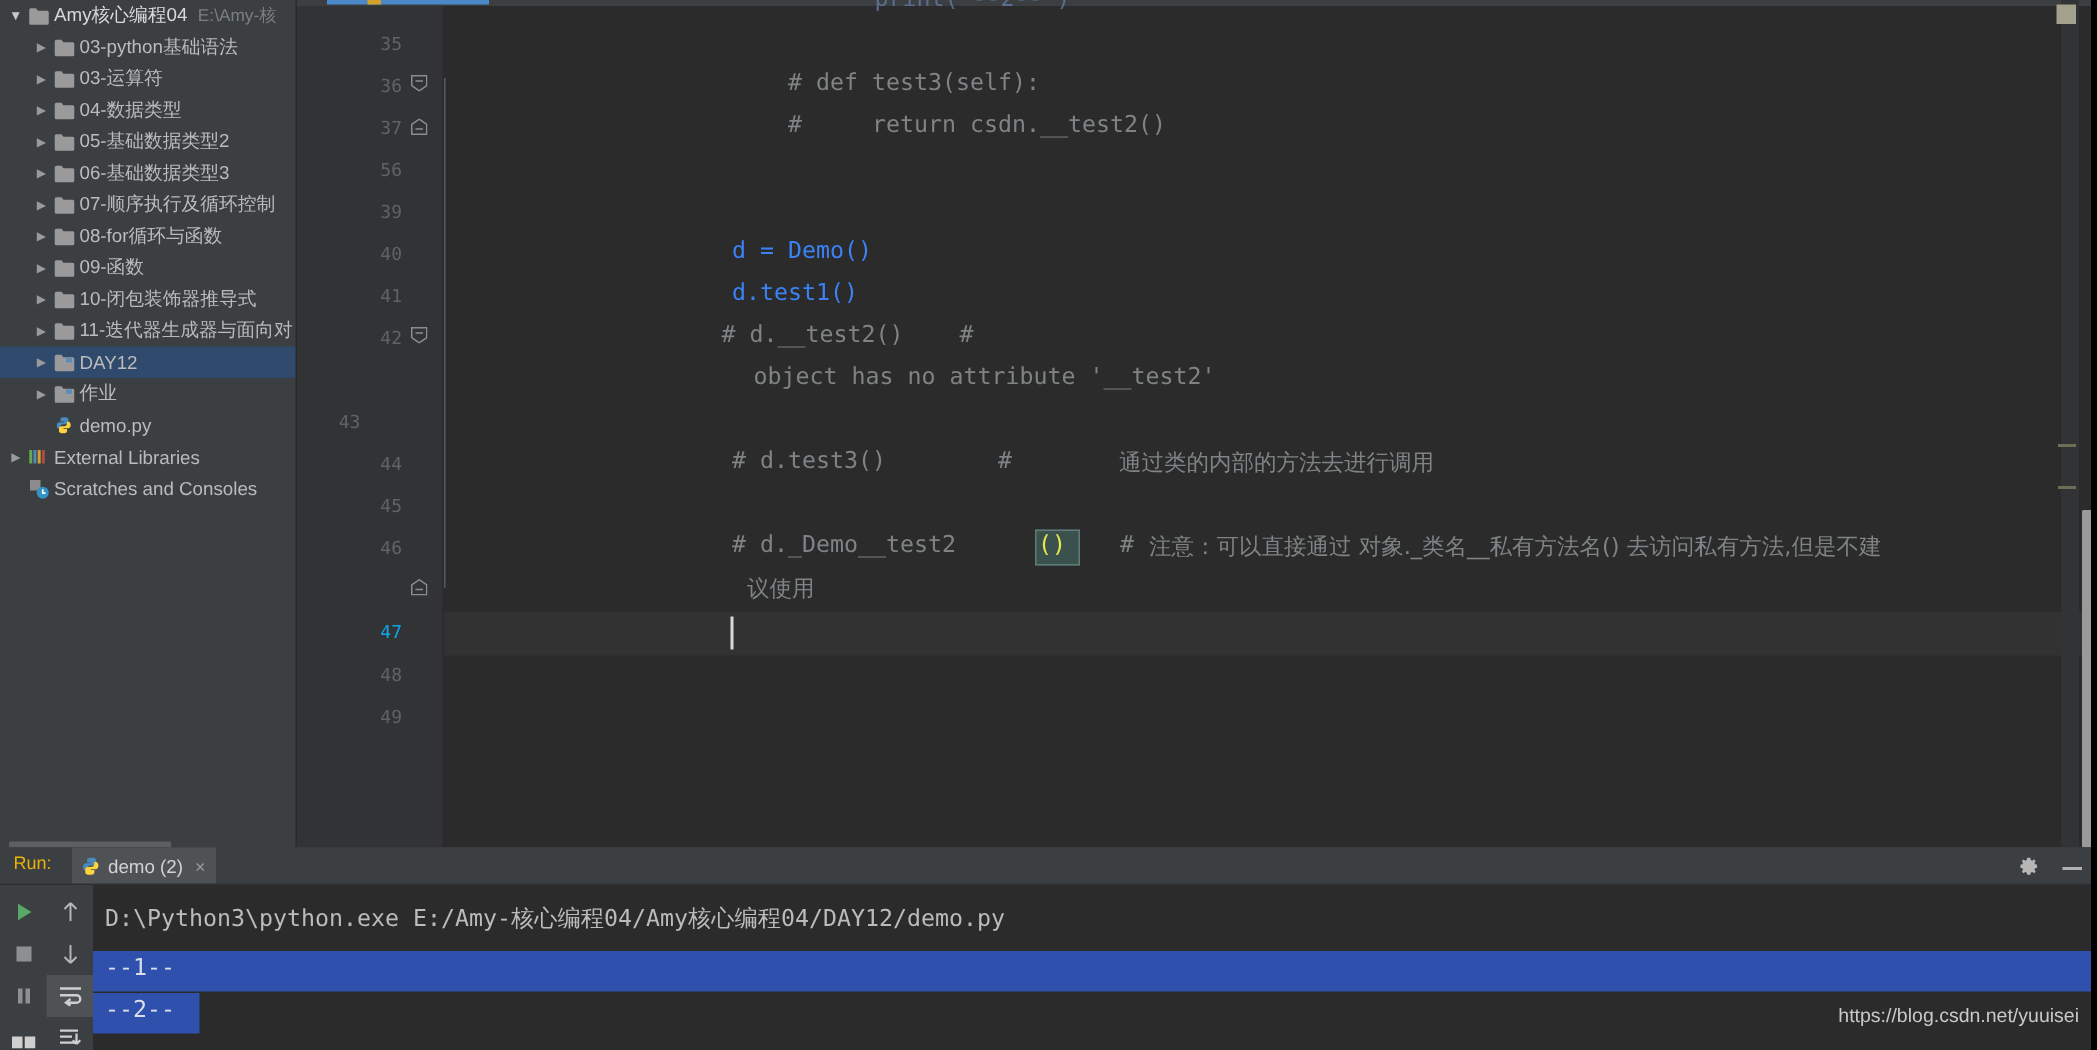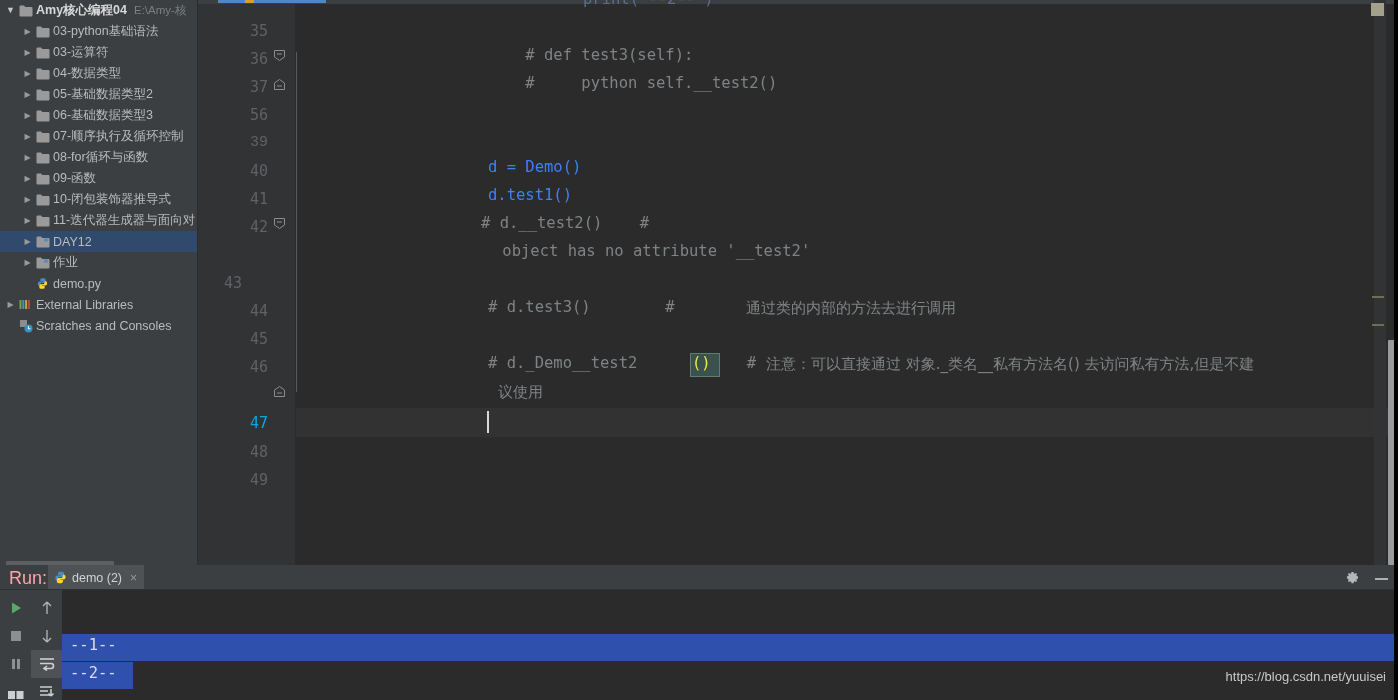--- a/index.html
+++ b/index.html
@@ -23,21 +23,21 @@
   }
   .trow.sel{background:#2f4a6d;}
   .arrow{
     width:13px;flex:0 0 13px;text-align:center;color:#9a9a9a;
     font-size:8px;line-height:1;
   }
   .arrow.down{color:#c8c8c8;font-size:9px;}
   .arrow.blank{color:transparent;}
   .ico{width:17px;flex:0 0 17px;display:flex;align-items:center;justify-content:center;}
   .lbl{margin-left:2px;}
-  .lbl.bold{font-weight:bold;color:#d8d8d8;}
+  .lbl.bold{font-weight:normal;color:#d8d8d8;}
   .path{margin-left:7px;color:#7a7f80;font-size:11.5px;}
   svg{display:block;}
 
   .sbScrollH{
     position:absolute;left:6px;top:561px;width:108px;height:6px;
     background:#5c6063;border-radius:1px;
   }
   .sbEdge{position:absolute;left:197px;top:0;width:1px;height:565px;background:#2b2b2b;}
 
   
@@ -56,21 +56,21 @@
     background:#313335;
   }
   .foldbar{
     position:absolute;left:84px;top:0;width:14px;height:100%;background:#313335;
   }
   .gutline{position:absolute;left:0;top:0;width:1px;height:100%;background:#2b2b2b;}
   .codearea{position:absolute;left:0;top:0;right:0;bottom:0;}
 
   .lineno{
     position:absolute;left:0;width:70px;text-align:right;
-    color:#606366;font-size:15px;
+    color:#606366;font-size:12px;
     font-family:"DejaVu Sans Mono","Liberation Mono",monospace;
   }
   .lineno.cur{color:#0ea5e9;}
 
   .ctext{
     position:absolute;white-space:pre;
     font-family:"DejaVu Sans Mono","Liberation Mono",monospace;
     font-size:15.5px;letter-spacing:0px;
   }
   .c-code{color:#3b82f6;}
@@ -102,21 +102,21 @@
   .markerTick{position:absolute;right:14px;width:12px;height:2px;background:#6c6f56;}
   .vscroll{
     position:absolute;right:1px;width:9px;background:#9a9a9a;border-radius:1px;
   }
   .rightEdge{position:absolute;right:0;top:0;width:4px;height:700px;background:#000;}
 
   
   .runpanel{position:absolute;left:0;top:565px;width:1398px;height:135px;background:#3c3f41;}
   .runhdr{position:absolute;left:0;top:0;width:100%;height:25px;background:#3c3f41;}
   .runlabel{
-    position:absolute;left:9px;top:3px;color:#fca5a5;font-size:18px;
+    position:absolute;left:9px;top:3px;color:#eab308;font-size:12px;
   }
   .runtab{
     position:absolute;left:48px;top:0;height:25px;display:flex;align-items:center;
     background:#4e5254;padding:0 7px 0 6px;box-sizing:border-box;
   }
   .runtab .tname{color:#d2d2d2;font-size:12.5px;margin-left:5px;}
   .runtab .tclose{color:#9a9a9a;font-size:12px;margin-left:8px;}
   .hdrline{position:absolute;left:0;top:24px;width:100%;height:1px;background:#2e3133;}
 
   .runtools{
@@ -331,21 +331,21 @@
     <div class="curline" style="top:408px;"></div>
 
     <div class="foldline" style="top:52px;height:340px;"></div>
 
     <div class="codearea">
 
       <div class="lineno" style="top:22px;">35</div>
       <div class="lineno" style="top:50px;">36</div>
       <div class="lineno" style="top:78px;">37</div>
       <div class="lineno" style="top:106px;">56</div>
-      <div class="lineno" style="top:134px;font-family:Liberation Mono, monospace;">39</div>
+      <div class="lineno" style="top:134px;">39</div>
       <div class="lineno" style="top:162px;">40</div>
       <div class="lineno" style="top:190px;">41</div>
       <div class="lineno" style="top:218px;">42</div>
       <div class="lineno" style="top:274px;text-align:center;">43</div>
       <div class="lineno" style="top:302px;">44</div>
       <div class="lineno" style="top:330px;">45</div>
       <div class="lineno" style="top:358px;">46</div>
       <div class="lineno cur" style="top:414px;">47</div>
       <div class="lineno" style="top:443px;">48</div>
       <div class="lineno" style="top:471px;">49</div>
@@ -371,21 +371,21 @@
       <div class="foldmark" style="left:76px;top:386px;">
         <svg width="11" height="11" viewBox="0 0 11 11">
           <path d="M0.5 10.5 V4 L5.5 0.5 L10.5 4 V10.5 Z" fill="none" stroke="#8a8d8f" stroke-width="1"></path>
           <line x1="3" y1="7" x2="8" y2="7" stroke="#8a8d8f" stroke-width="1"></line>
         </svg>
       </div>
 
       <div class="ctext c-faded" style="left:385px;top:-10px;">print("--2--")</div>
 
       <div class="ctext c-comment" style="left:290px;top:46px;">    # def test3(self):</div>
-      <div class="ctext c-comment" style="left:290px;top:74px;">    #     python self.__test2()</div>
+      <div class="ctext c-comment" style="left:290px;top:74px;">    #     return csdn.__test2()</div>
 
       <div class="ctext c-code" style="left:290px;top:158px;">d = Demo()</div>
       <div class="ctext c-code" style="left:290px;top:186px;">d.test1()</div>
 
       <div class="ctext c-comment" style="left:283px;top:214px;"># d.__test2()    # </div>
       <div class="ctext c-comment" style="left:295px;top:242px;"> object has no attribute '__test2'</div>
 
       <div class="ctext c-comment" style="left:290px;top:298px;"># d.test3()        # </div>
       <div class="ctext c-cjk" style="left:548px;top:299px;">通过类的内部的方法去进行调用</div>
 
@@ -479,20 +479,21 @@
         <svg width="16" height="14" viewBox="0 0 16 14">
           <line x1="1" y1="2" x2="13" y2="2" stroke="#cfcfcf" stroke-width="1.5"></line>
           <line x1="1" y1="6" x2="9" y2="6" stroke="#cfcfcf" stroke-width="1.5"></line>
           <line x1="1" y1="10" x2="13" y2="10" stroke="#cfcfcf" stroke-width="1.5"></line>
           <path d="M12 4 L12 11 M12 11 L9.5 8.5 M12 11 L14.5 8.5" stroke="#cfcfcf" stroke-width="1.5" fill="none"></path>
         </svg>
       </div>
     </div>
 
     <div class="console">
+      <div class="conline" style="top:12px;">D:\Python3\python.exe E:/Amy-核心编程04/Amy核心编程04/DAY12/demo.py</div>
       <div class="selBand" style="left:0;top:44px;width:1336px;height:27px;"></div>
       <div class="selTxt" style="left:8px;top:46px;">--1--</div>
       <div class="selBand" style="left:0;top:72px;width:71px;height:27px;"></div>
       <div class="selTxt" style="left:8px;top:74px;">--2--</div>
     </div>
 
     <div class="watermark">https://blog.csdn.net/yuuisei</div>
   </div>
 
   <div class="rightEdge"></div>

